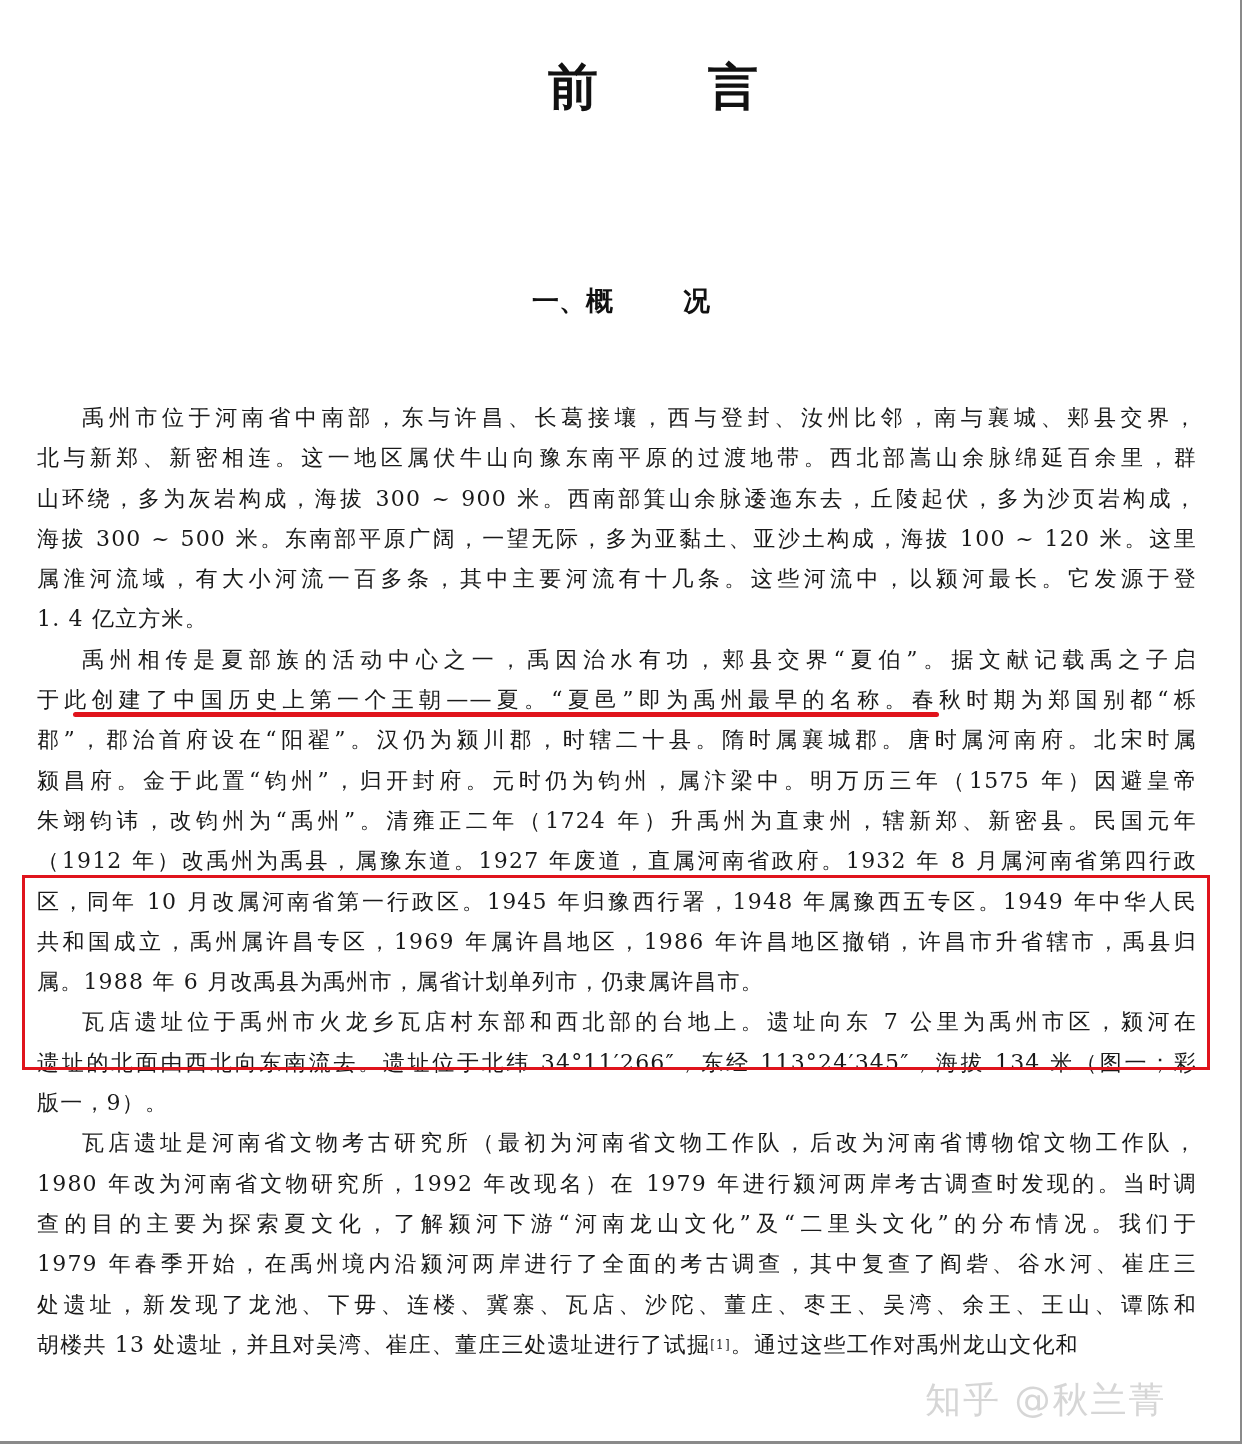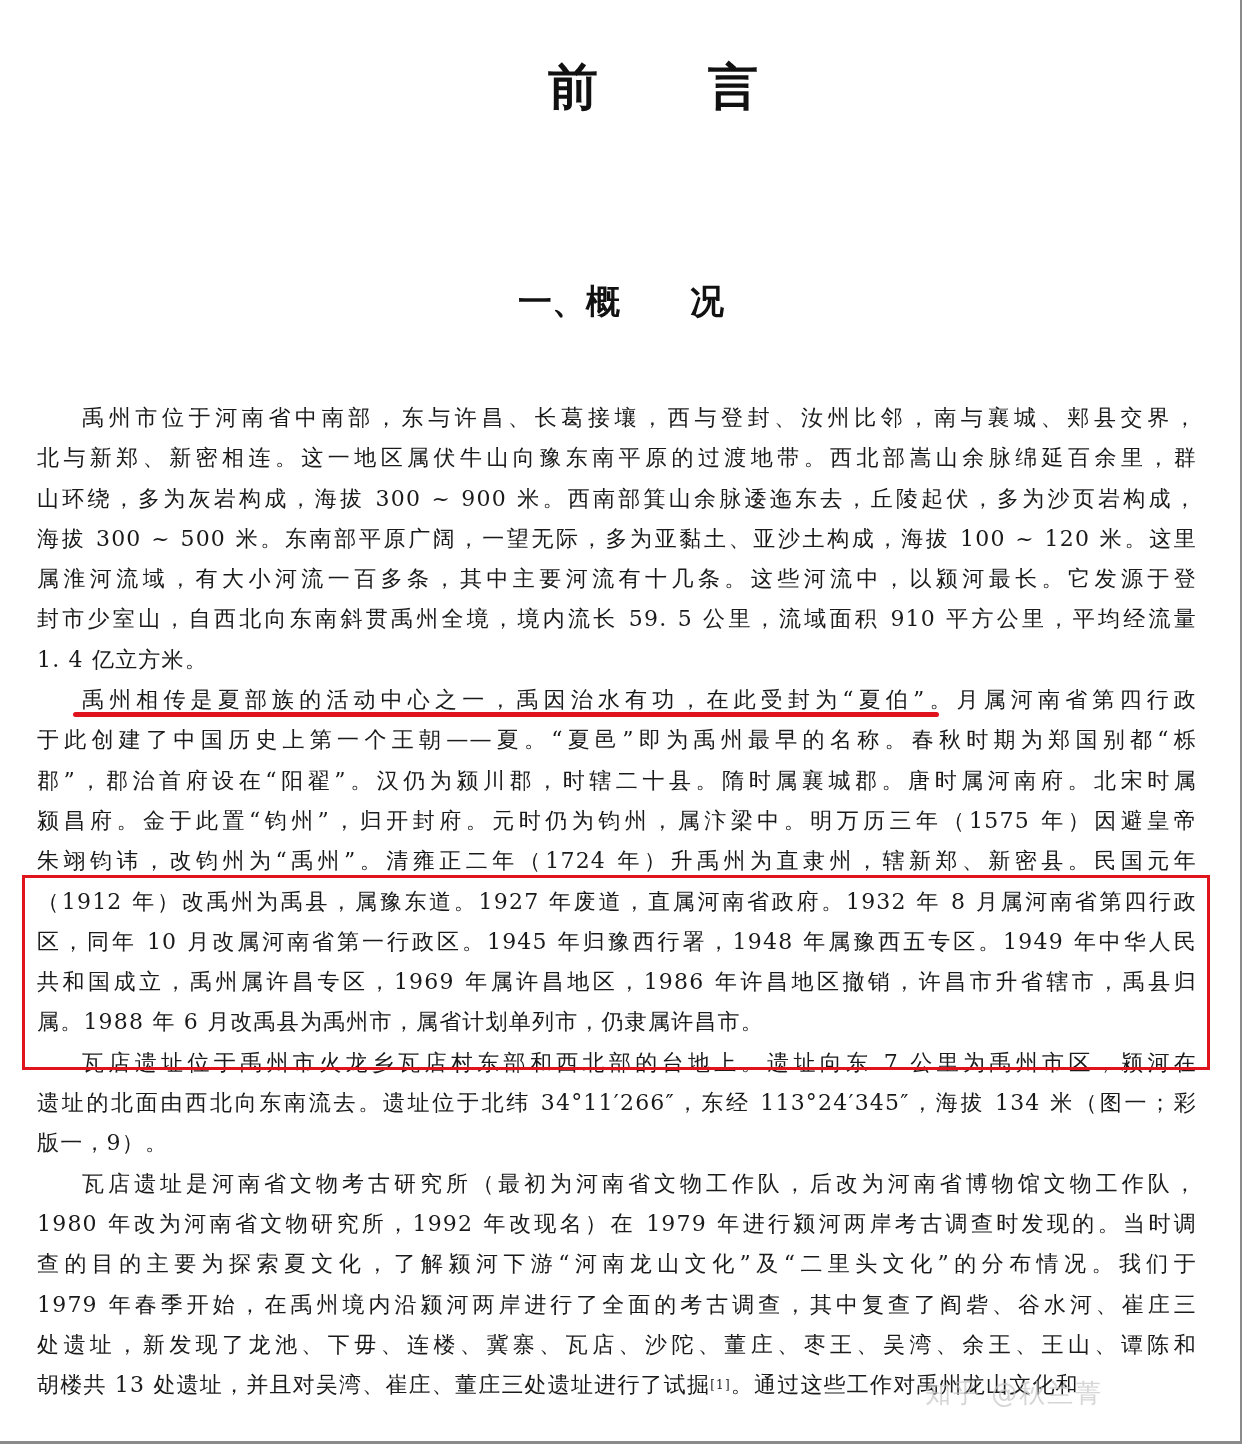--- a/index.html
+++ b/index.html
@@ -15,21 +15,21 @@
       position: absolute; left: 0; width: 1242px; top: 52px; height: 70px;
       text-align: center; font-family: "DejaVu Sans", sans-serif; font-weight: bold;
       font-size: 50px; line-height: 70px; color: #111; padding-left: 32px;
     }
     .title span { display: inline-block; }
     .title .gap { width: 110px; }
 
     .section-heading {
       position: absolute; left: 0; width: 1242px; top: 276px; height: 50px;
       text-align: center; font-family: "DejaVu Sans", sans-serif; font-weight: bold;
-      font-size: 34px; line-height: 50px; color: #111;
+      font-size: 27px; line-height: 50px; color: #111;
     }
     .section-heading .gap { display: inline-block; width: 70px; }
 
     .body-text {
       position: absolute; left: 37px; width: 1160px; top: 398px;
       font-size: 22px; line-height: 40.3px; letter-spacing: 1.2px;
     }
     .line { white-space: nowrap; height: 40.3px; display: flex; justify-content: center; }
     .line.last { justify-content: flex-start; }
     .line.indent { padding-left: 45px; }
@@ -39,21 +39,21 @@
     .underline-mark {
       position: absolute; left: 73px; top: 712px; width: 866px; height: 5px;
       background: #e0141c; border-radius: 3px;
     }
     .highlight-box {
       position: absolute; left: 22px; top: 875px; width: 1188px; height: 195px;
       border: 3px solid #e0141c; box-sizing: border-box;
     }
     .watermark {
       position: absolute; left: 925px; top: 1376px; font-family: "DejaVu Sans", sans-serif;
-      font-size: 26px; color: rgba(200,200,200,0.75); letter-spacing: 2px; white-space: nowrap;
+      font-size: 36px; color: rgba(200,200,200,0.75); letter-spacing: 2px; white-space: nowrap;
     }
     .sup { font-size: 12px; vertical-align: super; }
   </style>
 </head>
 <body>
 
 <div class="page-frame-right"></div>
 <div class="page-frame-bottom"></div>
 
 <div class="title">
@@ -73,28 +73,25 @@
     </div>
     <div class="line">
       <span class="t">山环绕，多为灰岩构成，海拔 300 ~ 900 米。西南部箕山余脉逶迤东去，丘陵起伏，多为沙页岩构成，</span>
     </div>
     <div class="line">
       <span class="t">海拔 300 ~ 500 米。东南部平原广阔，一望无际，多为亚黏土、亚沙土构成，海拔 100 ~ 120 米。这里</span>
     </div>
     <div class="line">
       <span class="t">属淮河流域，有大小河流一百多条，其中主要河流有十几条。这些河流中，以颍河最长。它发源于登</span>
     </div>
-    <div class="line">
-      <span class="t">封市少室山，自西北向东南斜贯禹州全境，境内流长 59. 5 公里，流域面积 910 平方公里，平均经流量</span>
-    </div>
     <div class="line last">
       <span class="t">1. 4 亿立方米。</span>
     </div>
     <div class="line indent">
-      <span class="t">禹州相传是夏部族的活动中心之一，禹因治水有功，在此受封为“夏伯”。月属河南省第四行政</span>
+      <span class="t">禹州相传是夏部族的活动中心之一，禹因治水有功，郏县交界“夏伯”。据文献记载禹之子启</span>
     </div>
     <div class="line">
       <span class="t">于此创建了中国历史上第一个王朝——夏。“夏邑”即为禹州最早的名称。春秋时期为郑国别都“栎</span>
     </div>
     <div class="line">
       <span class="t">郡”，郡治首府设在“阳翟”。汉仍为颍川郡，时辖二十县。隋时属襄城郡。唐时属河南府。北宋时属</span>
     </div>
     <div class="line">
       <span class="t">颍昌府。金于此置“钧州”，归开封府。元时仍为钧州，属汴梁中。明万历三年（1575 年）因避皇帝</span>
     </div>

